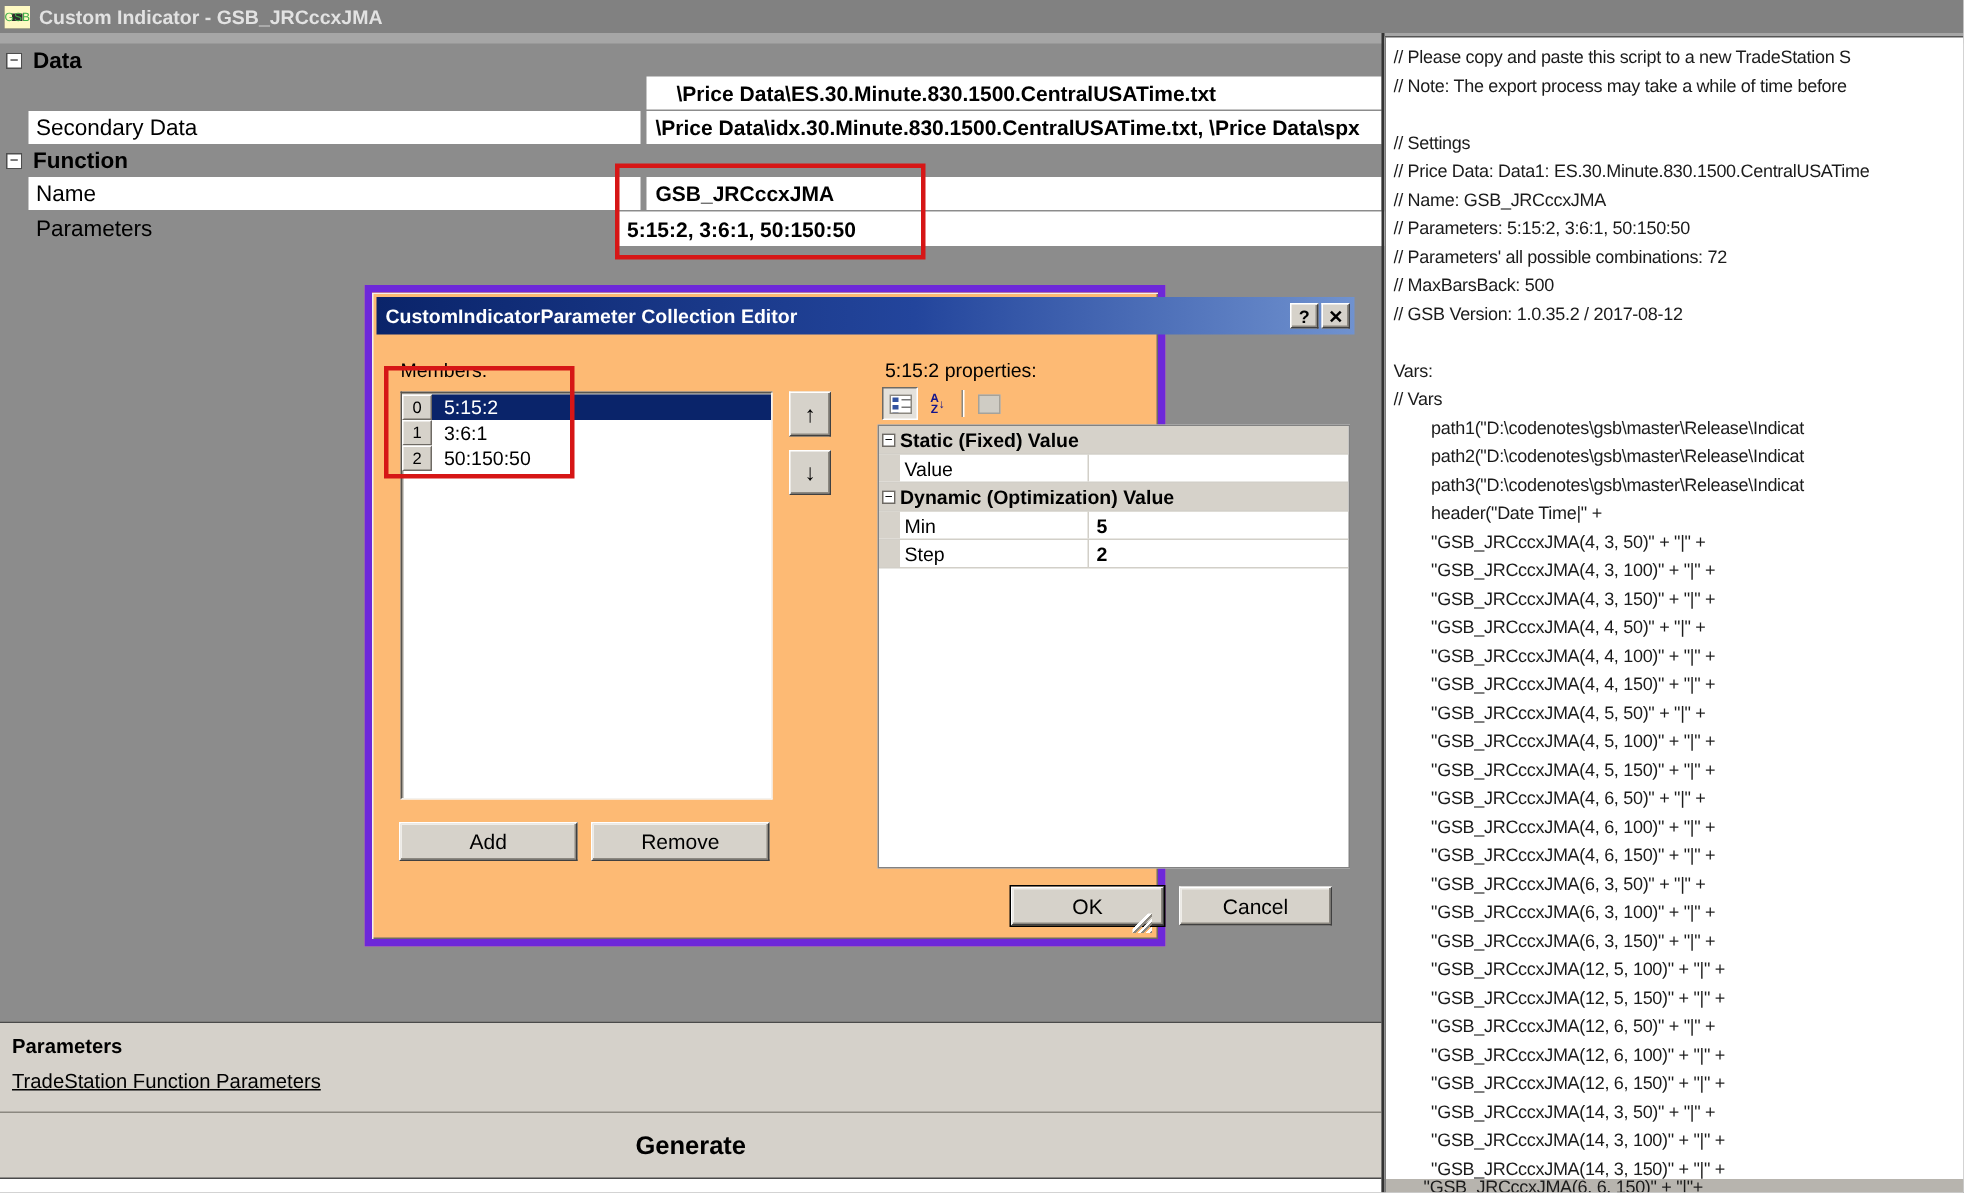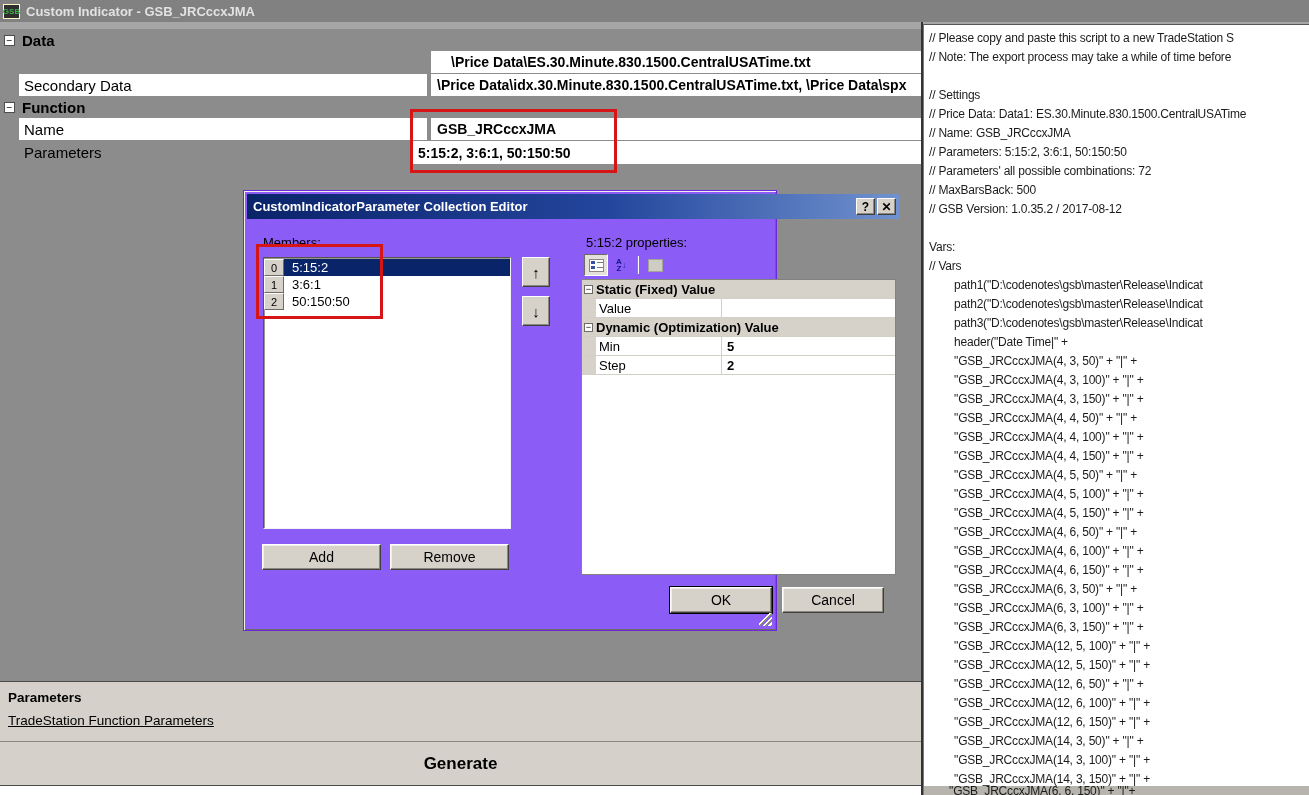--- a/index.html
+++ b/index.html
@@ -3,22 +3,22 @@
 <meta charset="utf-8">
 <style>
   * { margin:0; padding:0; box-sizing:border-box; }
   html,body { background:#fff; }
   .page { position:relative; width:1309px; height:795px; background:#8c8c8c; overflow:hidden;
           font-family:"Liberation Sans", sans-serif; }
   .abs { position:absolute; }
 
   
   .titlebar { left:0; top:0; width:1309px; height:22px; background:#818181; display:flex; align-items:center; }
-  .gsb-icon { width:17px; height:15px; margin-left:3px; background:#2e2e2e; border:1px solid #fef9c3;
-              color:#3fae49; font-size:8px; font-weight:bold; display:flex; align-items:center; justify-content:center; letter-spacing:0; }
+  .gsb-icon { width:17px; height:15px; margin-left:3px; background:#2e2e2e; border:5px solid #fef9c3;
+              color:#3fae49; font-size:8px; font-weight:normal; display:flex; align-items:center; justify-content:center; letter-spacing:0; }
   .win-title { margin-left:6px; color:#e2e2e2; font-size:13px; font-weight:bold; }
   .lightstrip { left:0; top:22px; width:1309px; height:7px; background:#a6a6a6; }
 
   
   .sec-header { left:0; width:921px; height:20px; display:flex; align-items:center; }
   .collapse-box { width:11px; height:11px; background:#fff; border:1px solid #4e4e4e; color:#000;
                   font-size:10px; line-height:9px; text-align:center; margin-left:4px; flex:0 0 auto; }
   .sec-label { margin-left:7px; font-size:15px; font-weight:bold; color:#000; }
   .cellL { background:#fff; font-size:15px; color:#000; display:flex; align-items:center; padding-left:5px;
            overflow:hidden; white-space:nowrap; }
@@ -44,22 +44,22 @@
   .code-line { height:19px; line-height:19px; font-size:12px; letter-spacing:-0.2px; color:#1b1b1b;
                white-space:pre; overflow:hidden; }
   .artifact-band { left:923px; top:786px; width:386px; height:9px; background:#b7b4ae; overflow:hidden;
                    border-left:1px solid #7a7a7a; }
   .artifact-band .code-line { margin-top:-4px; }
 
   
   .red-rect { border:3px solid #d61616; background:transparent; z-index:60; pointer-events:none; }
 
   
-  .dialog { left:243px; top:190px; width:534px; height:441px; background:#8b5cf6; z-index:20;
-            border:1px solid #6d28d9; box-shadow:inset 1px 1px 0 #f2f0ec, inset -1px -1px 0 #6e6a64; }
+  .dialog { left:243px; top:190px; width:534px; height:441px; background:#fdba74; z-index:20;
+            border:5px solid #6d28d9; box-shadow:inset 1px 1px 0 #f2f0ec, inset -1px -1px 0 #6e6a64; }
   .dlg-titlebar { left:3px; top:3px; width:652px; height:25px;
                   background:linear-gradient(90deg,#0a246a 0%,#23459c 55%,#7092cf 100%);
                   display:flex; align-items:center; }
   .dlg-title { margin-left:6px; color:#fff; font-size:13px; font-weight:bold; white-space:nowrap; }
   .dlg-sysbtns { margin-left:auto; margin-right:3px; display:flex; gap:2px; }
   .sysbtn { width:19px; height:17px; background:#d6d2ca; border:1px solid; border-color:#fff #404040 #404040 #fff;
             box-shadow:inset -1px -1px 0 #8c8880; font-size:12px; font-weight:bold; color:#000;
             display:flex; align-items:center; justify-content:center; cursor:pointer; }
   .dlg-label { font-size:13px; color:#000; }
 

